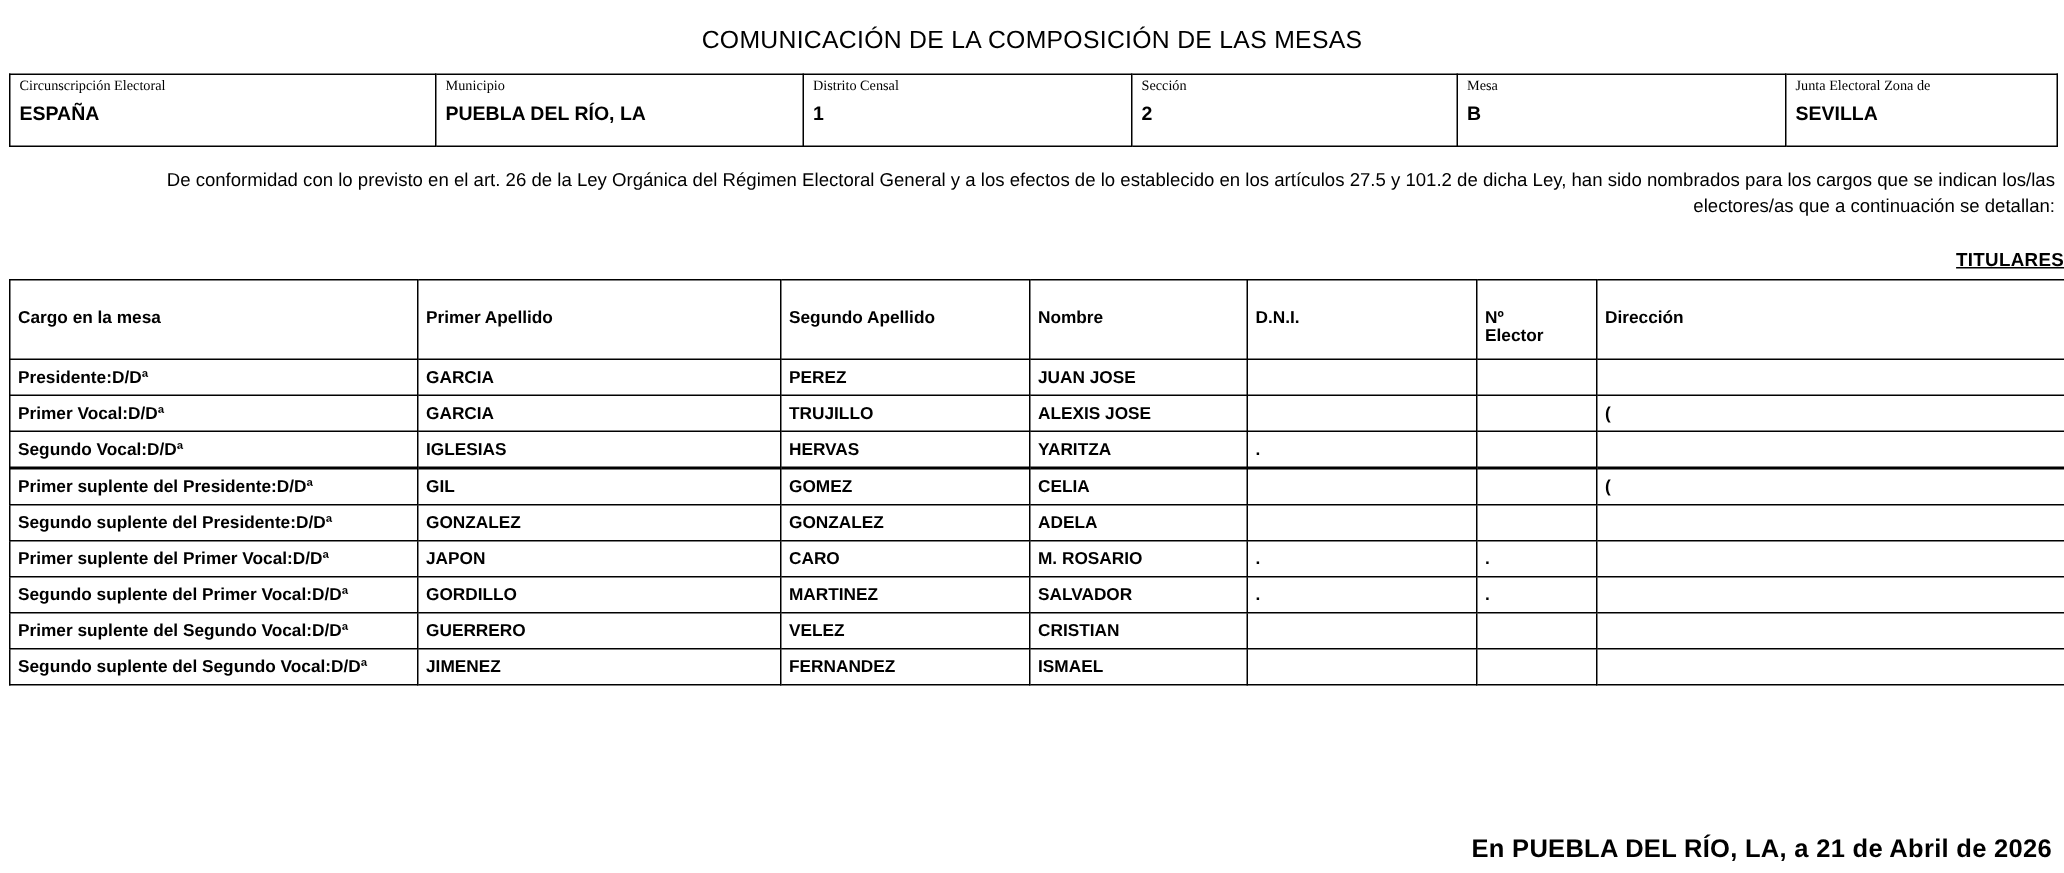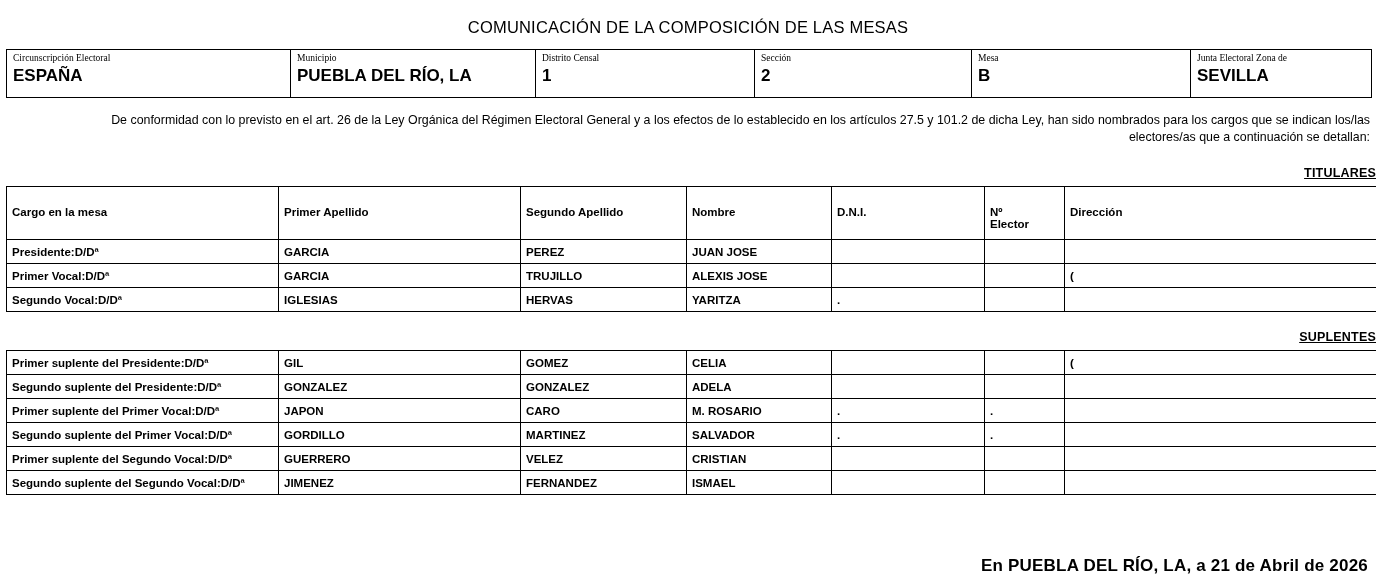--- a/index.html
+++ b/index.html
@@ -42,21 +42,21 @@
     padding: 3px 5px 6px 6px;
     height: 38px;
   }
   .hdr-label {
     font-size: 9.5px;
     font-family: "Liberation Serif", serif;
     line-height: 11px;
     margin-bottom: 5px;
   }
   .hdr-value {
-    font-size: 17px;
+    font-size: 13px;
     font-weight: bold;
     line-height: 13px;
   }
 
   
   .intro {
     margin: 14px 6px 0 6px;
     font-size: 12.4px;
     line-height: 17px;
     text-align: right;
@@ -197,21 +197,20 @@
       <td>IGLESIAS</td>
       <td>HERVAS</td>
       <td>YARITZA</td>
       <td>.</td>
       <td></td>
       <td></td>
     </tr>
   </tbody>
     </table>
 
-  <div class="section-heading suplentes">SUPLENTES</div>
 
   <table class="grid">
     <tbody>
         <tr>
       <td class="col-cargo cargo-cell">Primer suplente del Presidente:D/Dª</td>
       <td class="col-ap1">GIL</td>
       <td class="col-ap2">GOMEZ</td>
       <td class="col-nombre">CELIA</td>
       <td class="col-dni"></td>
       <td class="col-elector"></td>

